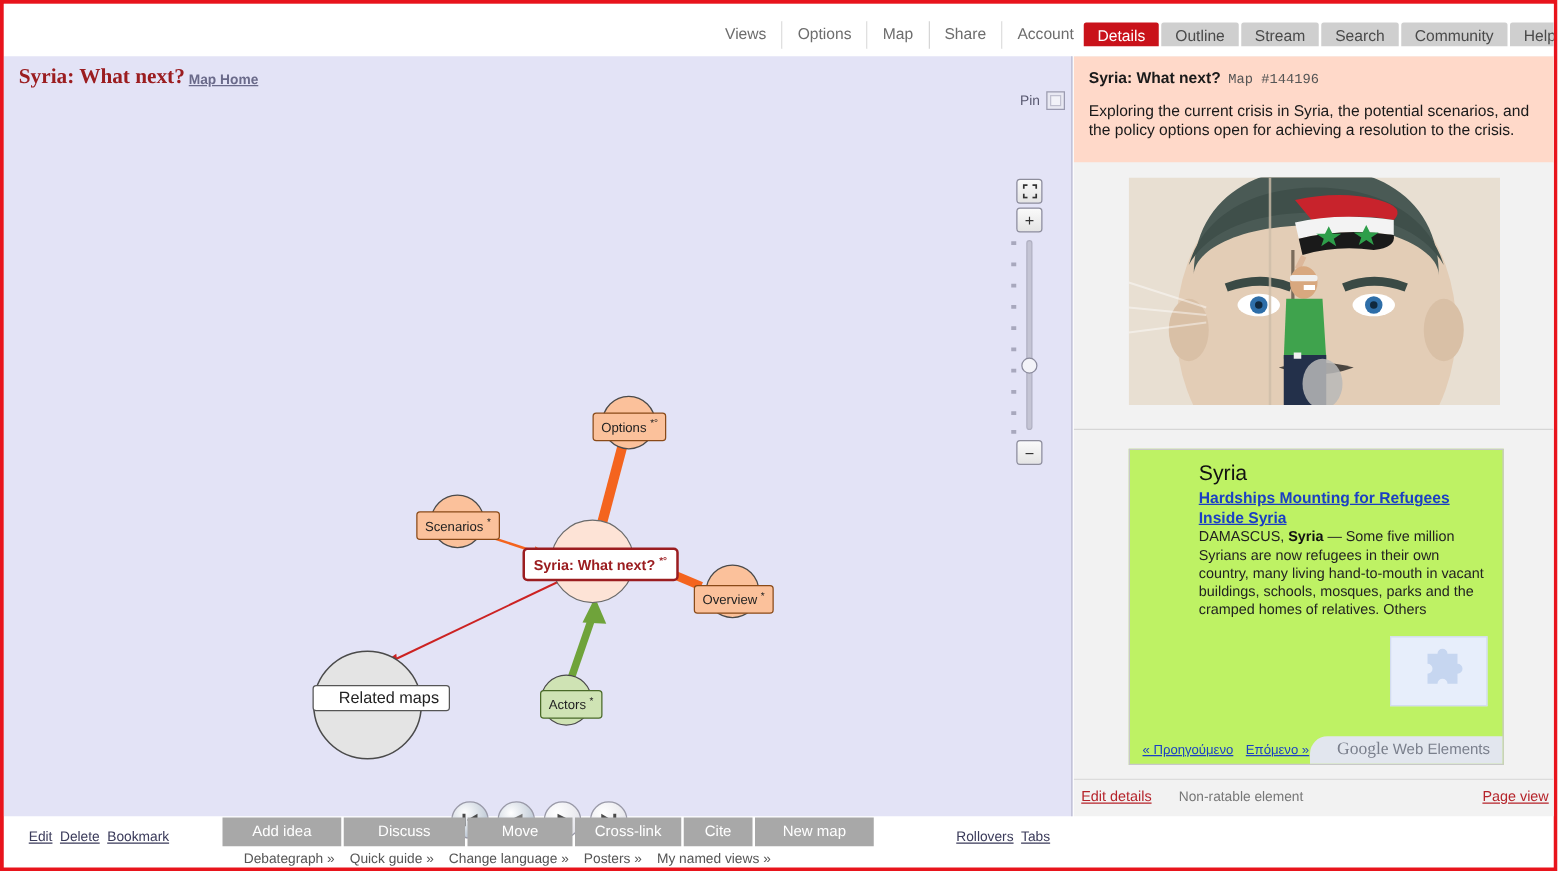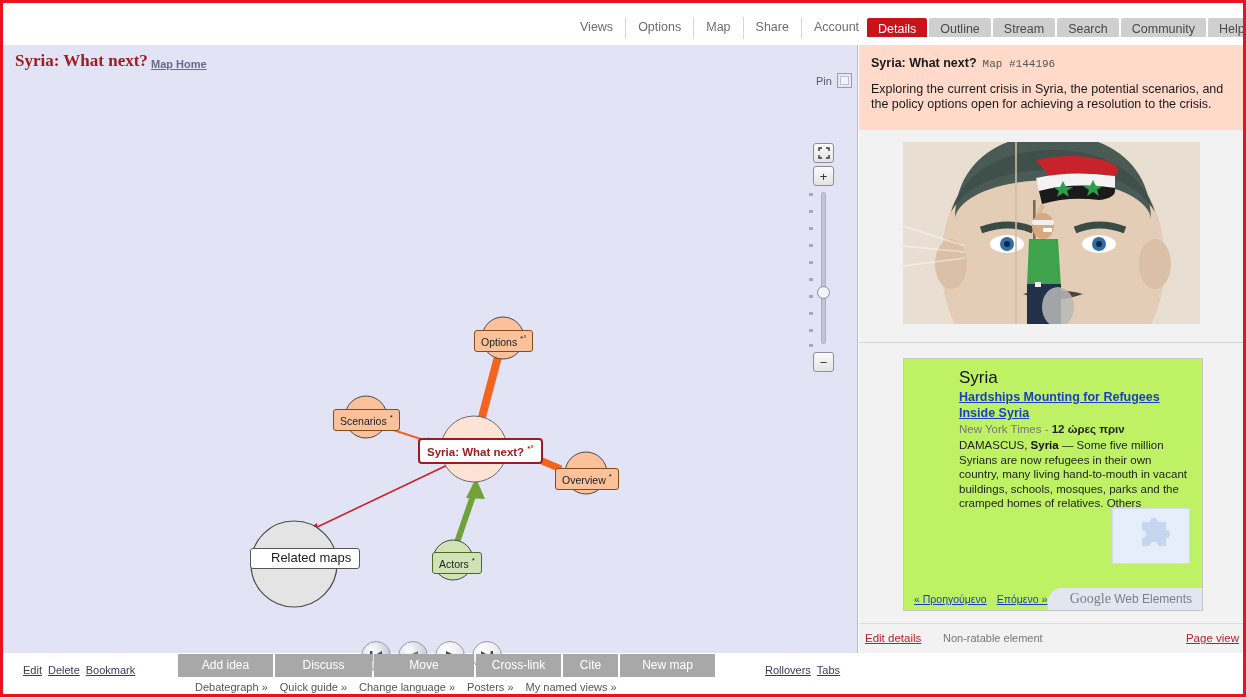--- a/index.html
+++ b/index.html
@@ -375,21 +375,21 @@
       <span>Edit</span><span>Delete</span><span>Bookmark</span>
     </div>
     <div id="ro-links">
       <span>Rollovers</span><span>Tabs</span>
     </div>
   </div>
 
   <div id="actionbar">
     <div class="actbtn" style="width:95px">Add idea</div>
     <div class="actbtn" style="width:97px">Discuss</div>
-    <div class="actbtn" style="width:100px">Move</div>
+    <div class="actbtn" style="width:84px">Move</div>
     <div class="actbtn" style="width:85px">Cross-link</div>
     <div class="actbtn" style="width:55px">Cite</div>
     <div class="actbtn" style="width:95px">New map</div>
   </div>
 
   <div id="footlinks">
     <span>Debategraph »</span>
     <span>Quick guide »</span>
     <span>Change language »</span>
     <span>Posters »</span>
@@ -455,24 +455,20 @@
           <rect x="132" y="140" width="6" height="5" fill="#f0f0f0"></rect>
           <ellipse cx="155" cy="165" rx="16" ry="20" fill="#b8b8b8" opacity="0.85"></ellipse>
         </g>
       </svg>
     </div>
 
     <div id="newsbox">
       <div id="news-inner">
         <div id="news-kw">Syria</div>
         <a id="news-link">Hardships Mounting for Refugees Inside Syria</a>
-        <div id="news-meta">
-          <span>New York Times</span>
-          <span> - </span><b>12 ώρες πριν</b>
-        </div>
         <div id="news-snippet"><span>DAMASCUS, </span><b>Syria</b><span> — Some five million Syrians are now refugees in their own country, many living hand-to-mouth in vacant buildings, schools, mosques, parks and the cramped homes of relatives. Others</span></div>
       </div>
       <div id="puzzle">
         <svg width="46" height="40" viewBox="0 0 46 40">
           <path d="M14 6 h8 a4 4 0 1 1 8 0 h8 v8 a4 4 0 1 1 0 8 v8 h-8 a4 4 0 1 0 -8 0 h-8 v-8 a4 4 0 1 0 0 -8 z" fill="#c6d6f0"></path>
         </svg>
       </div>
       <div id="news-foot">
         <span class="newsnav">« Προηγούμενο</span>
         <span class="newsnav">Επόμενο »</span>

